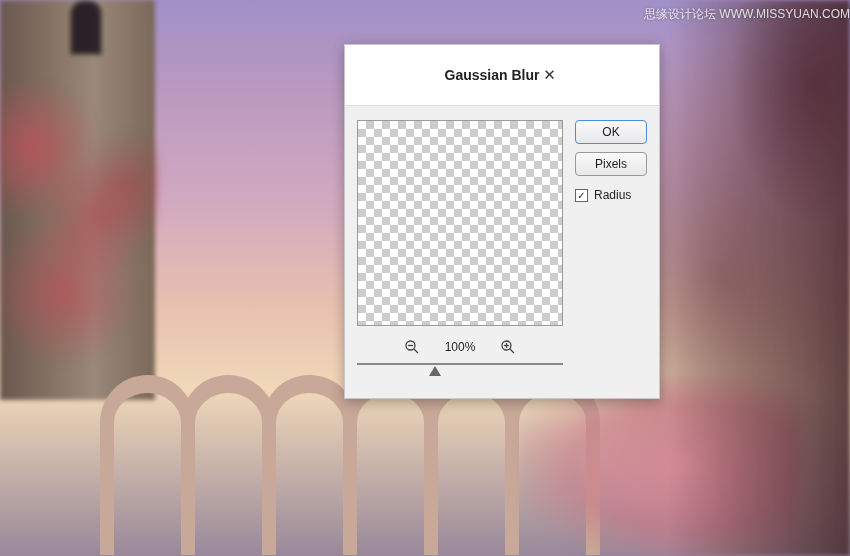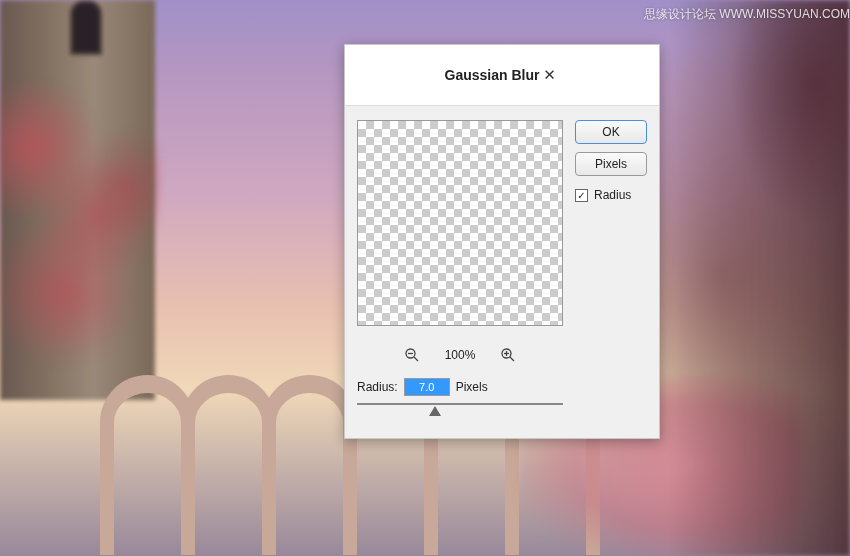--- a/index.html
+++ b/index.html
@@ -171,21 +171,21 @@
         linear-gradient(-45deg, transparent 75%, #ccc 75%);
       background-size: 16px 16px;
       background-position: 0 0, 0 8px, 8px -8px, -8px 0px;
     }
     
     .zoom-row {
       display: flex;
       align-items: center;
       justify-content: center;
       gap: 24px;
-      margin-top: 20px;
+      margin-top: 12px;
       font-size: 12px;
     }
     
     .zoom-icon {
       width: 18px;
       height: 18px;
       display: flex;
       align-items: center;
       justify-content: center;
       cursor: pointer;
@@ -323,25 +323,20 @@
         <span>100%</span>
         <div class="zoom-icon">
           <svg width="16" height="16" viewBox="0 0 16 16">
               <circle cx="6.5" cy="6.5" r="4.5" fill="none" stroke="#444" stroke-width="1.3"></circle>
               <line x1="10" y1="10" x2="14" y2="14" stroke="#444" stroke-width="1.3"></line>
               <line x1="4" y1="6.5" x2="9" y2="6.5" stroke="#444" stroke-width="1.3"></line>
               <line x1="6.5" y1="4" x2="6.5" y2="9" stroke="#444" stroke-width="1.3"></line>
             </svg>
         </div>
       </div>
-      <div class="radius-row">
-        <span>Radius:</span>
-        <input class="radius-input" value="7.0" style="">
-        <span>Pixels</span>
-      </div>
       <div class="slider-track">
         <div class="slider-line"></div>
         <div class="slider-handle"></div>
       </div>
     </div>
     <div class="button-col">
       <div class="dlg-button primary">OK</div>
       <div class="dlg-button">Pixels</div>
       <div class="preview-check">
         <div class="checkbox">

